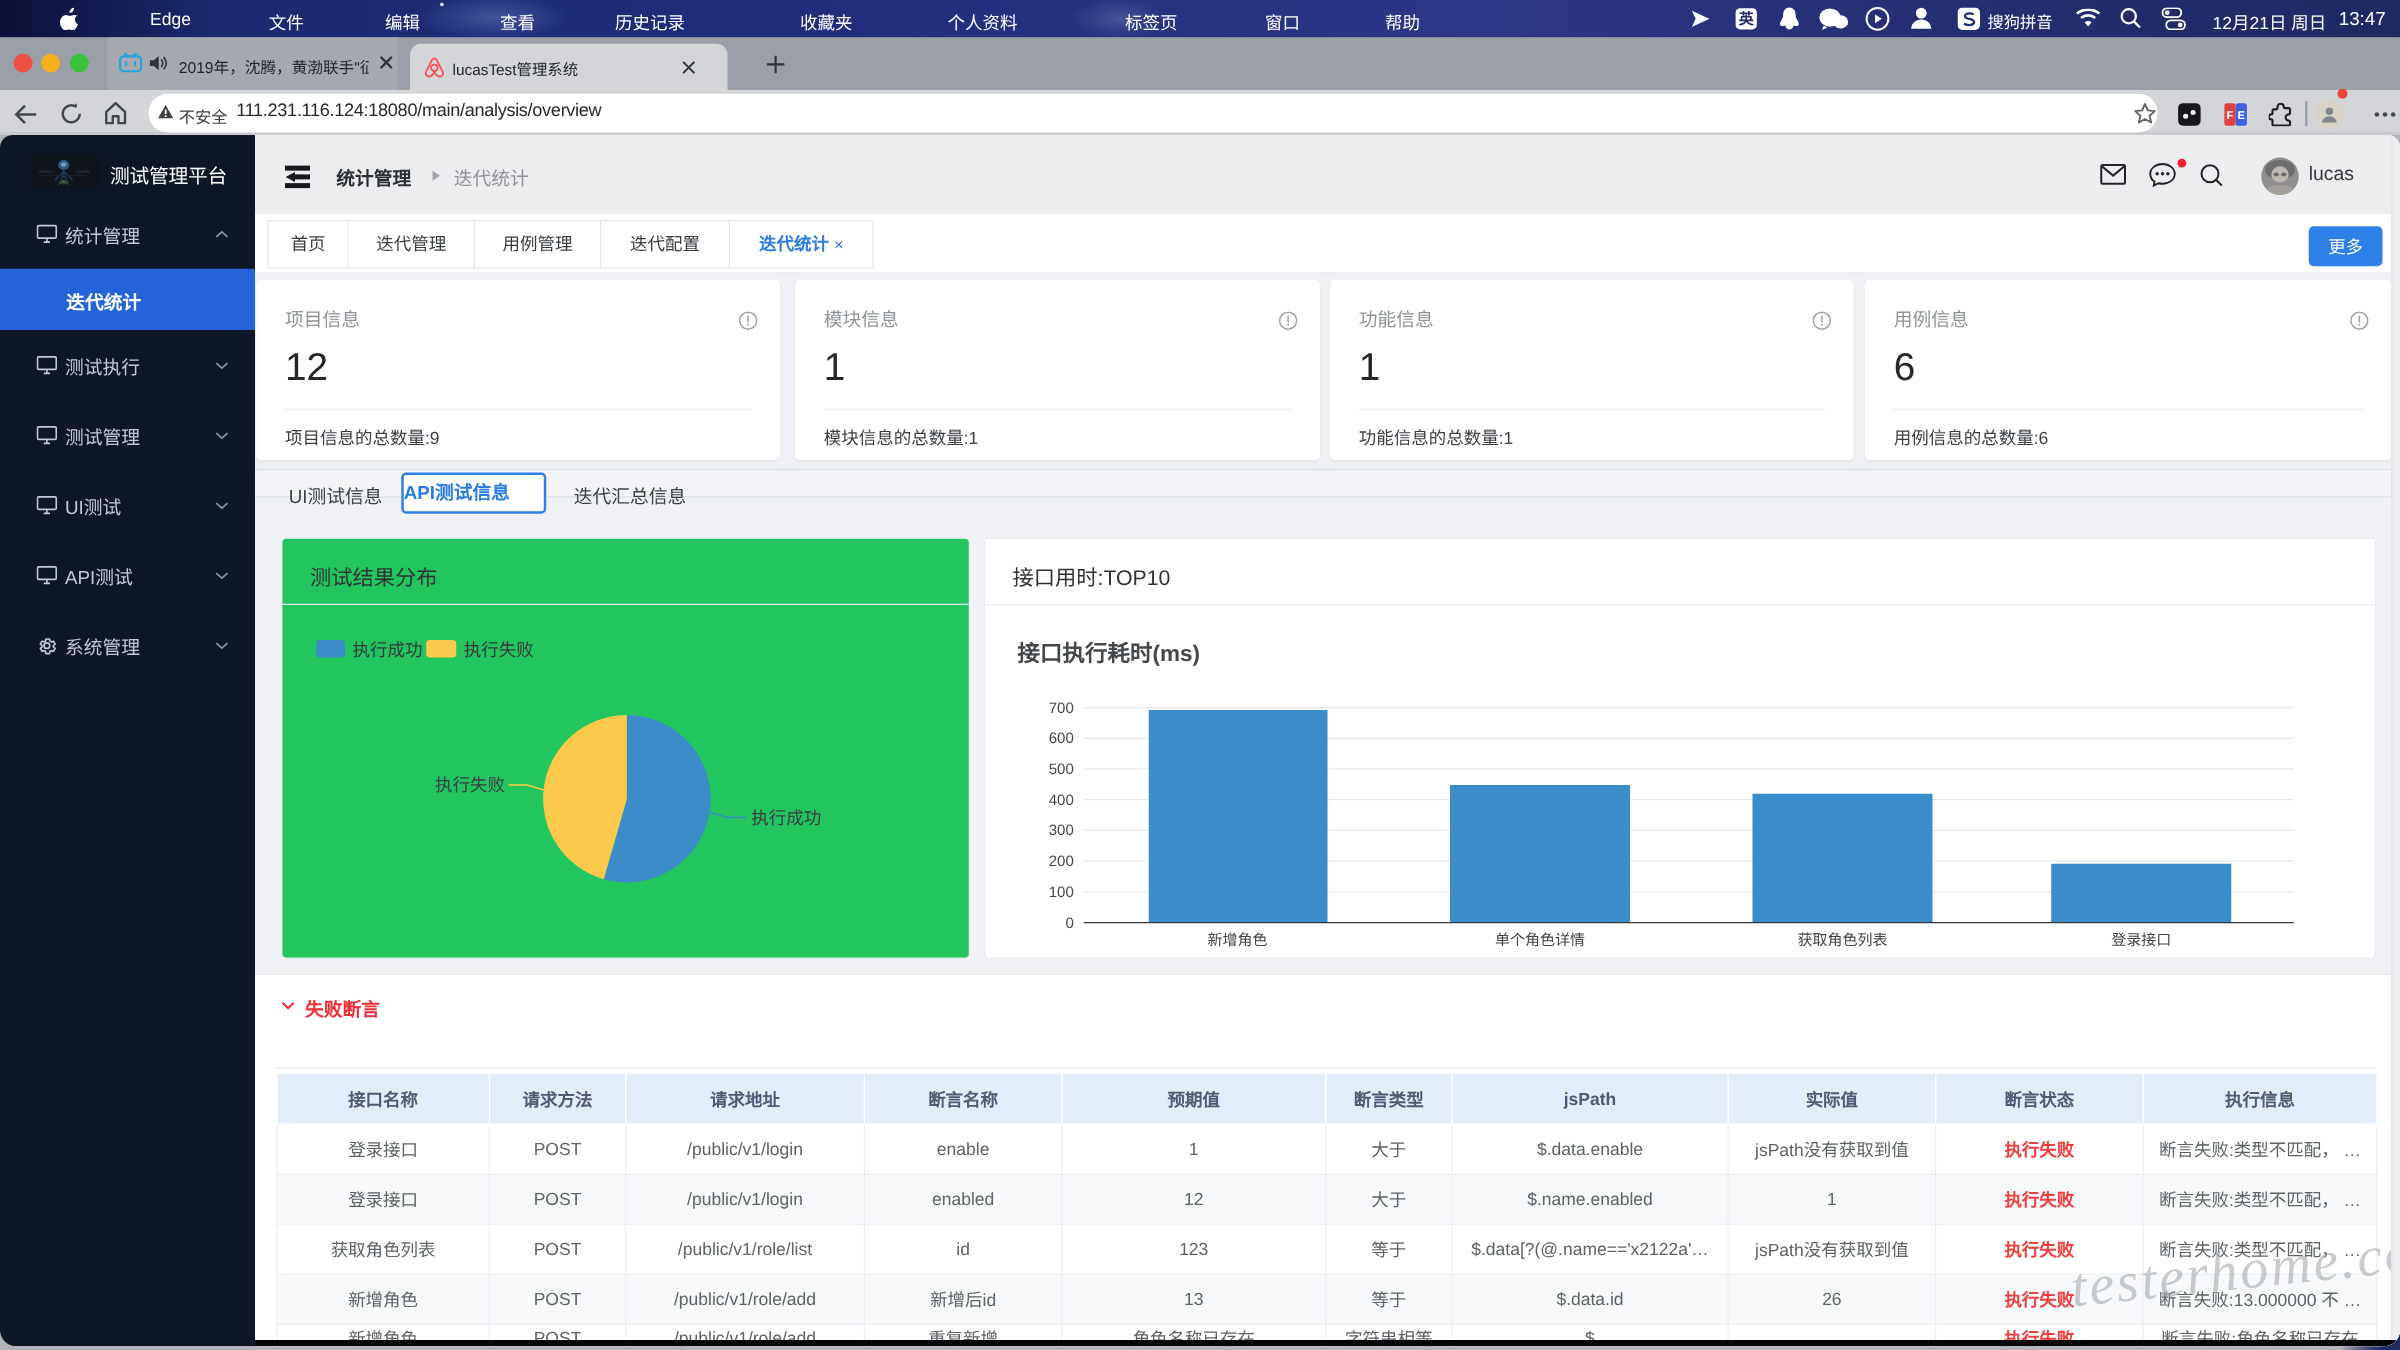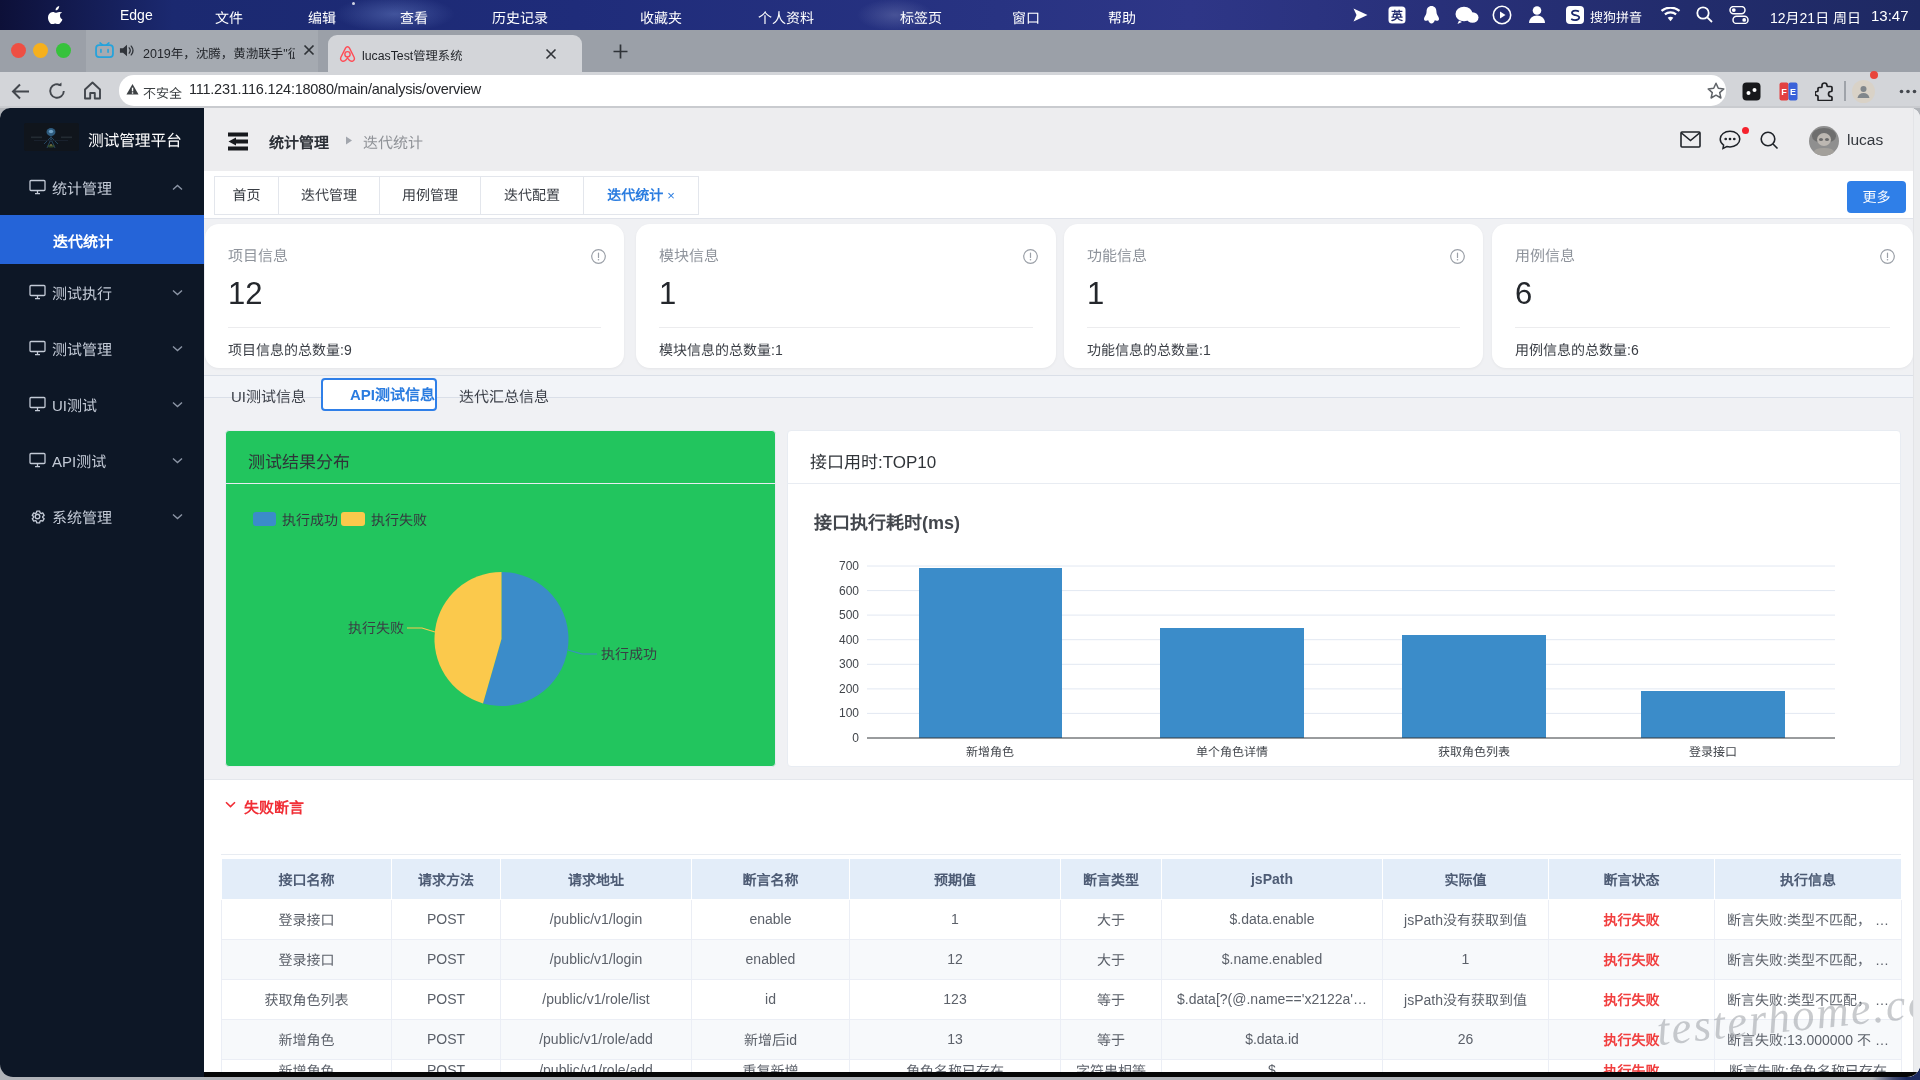--- a/index.html
+++ b/index.html
@@ -38,29 +38,29 @@
 #logotitle{position:absolute;left:88px;top:20px;font-size:15.8px;font-weight:400;color:#fff;letter-spacing:-0.2px;white-space:nowrap}
 
 #main{position:absolute;left:204px;top:0;width:1716px;height:969px;background:#f0f1f4}
 #pghead{position:absolute;left:0;top:0;width:1716px;height:63px;background:#ededef;color:#2b2f36}
 #tabs2{position:absolute;left:0;top:63px;width:1716px;height:48px;background:#fff;border-bottom:1px solid #e0e3ea}
 .ptab{position:absolute;top:5px;height:39px;background:#fff;border:1px solid #e3e6ec;border-left:none;line-height:37px;text-align:center;font-size:14px;color:#383c43}
 .ptab.first{border-left:1px solid #e3e6ec}
 .ptab.active{color:#2a7ce0}
 #morebtn{position:absolute;left:1643px;top:10px;width:59px;height:32px;background:#2f7fe8;border-radius:4px;color:#fff;font-size:14px;text-align:center;line-height:32px}
 
-.scard{position:absolute;top:116px;width:420px;height:144px;background:#fff;border-radius:14px;box-shadow:0 1px 3px rgba(0,0,0,.05)}
+.scard{position:absolute;top:116px;width:420px;height:144px;background:#fff;border-radius:4px;box-shadow:0 1px 3px rgba(0,0,0,.05)}
 .scard .t{position:absolute;left:23px;top:20px;font-size:15px;color:#8e939b}
 .scard .n{position:absolute;left:23px;top:52px;font-size:31px;color:#24272c}
 .scard .dv{position:absolute;left:23px;right:23px;top:103px;height:1px;background:#ececee}
 .scard .f{position:absolute;left:23px;top:115px;font-size:14px;color:#3a3e45}
 .scard svg{position:absolute;right:18px;top:25px}
 
 #segrow{position:absolute;left:0;top:267px;width:1712px;height:23px;background:#f2f4f8;border-top:1px solid #dadfe8;border-bottom:1px solid #dadfe8;font-size:15px;color:#3b3f48}
-#segpill{position:absolute;left:117px;top:2px;width:116px;height:33px;background:#fff;border:2px solid #2f7fe8;border-radius:4px;color:#2a7ce0;font-weight:700;text-align:right;line-height:30px}
+#segpill{position:absolute;left:117px;top:2px;width:116px;height:33px;background:#fff;border:2px solid #2f7fe8;border-radius:4px;color:#2a7ce0;font-weight:700;text-align:left;line-height:30px}
 
 #piecard{position:absolute;left:21px;top:322px;width:551px;height:337px;background:#22c55e;border:1px solid #e8ecf2;border-radius:4px}
 #barcard{position:absolute;left:583px;top:322px;width:1114px;height:337px;background:#fff;border:1px solid #e8ecf2;border-radius:4px}
 .chead{position:absolute;left:0;top:0;right:0;height:53px;border-bottom:1px solid #e8ecf2;font-size:17px;color:#2f3338}
 .chead span{position:absolute;left:22px;top:17px}
 
 #bpanel{position:absolute;left:0;top:671px;width:1716px;height:298px;background:#fff;border-top:1px solid #e4e7ec}
 #bphead{position:absolute;left:21px;top:16px;color:#f12d35;font-size:15px;font-weight:700;height:20px}
 #bpdv{position:absolute;left:17px;top:74px;width:1680px;height:1px;background:#e8ecf2}
 

